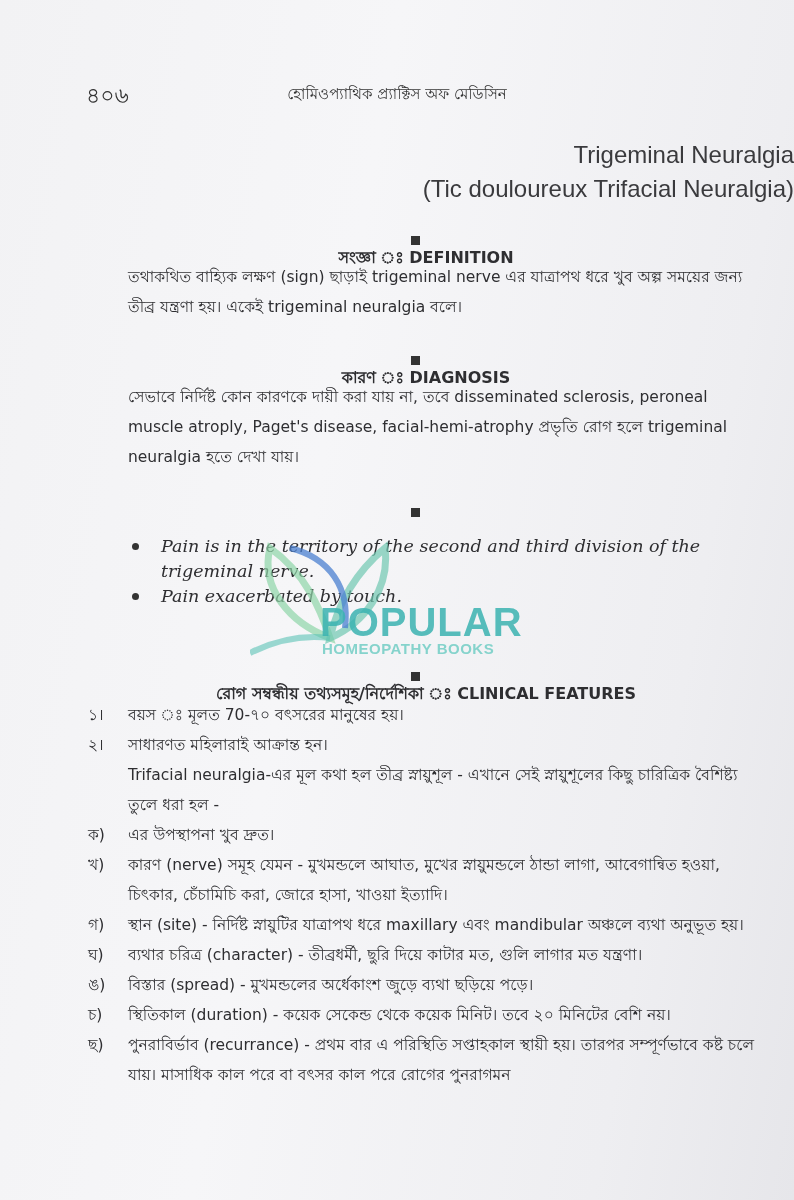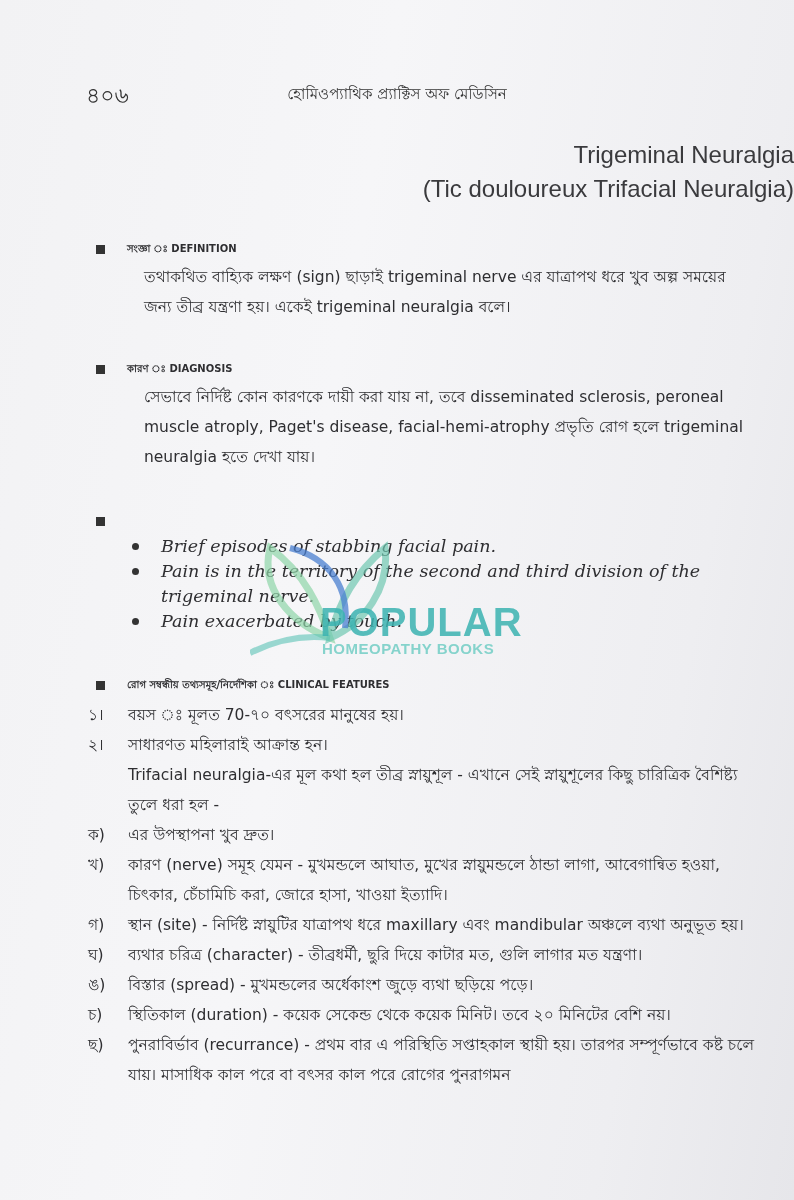--- a/index.html
+++ b/index.html
@@ -16,23 +16,23 @@
   }
   .running-head {
     position:absolute; left:0; width:794px; top:82px; text-align:center;
     font-size:15px; color:#333;
   }
   .title-block { position:absolute; left:0; width:794px; top:138px; text-align:right; }
   .title-line {
     font-family:"Liberation Sans", sans-serif; font-size:24px; line-height:34px; color:#3a3a3d;
   }
   .section { position:absolute; left:96px; width:660px; }
-  .sec-head { display:flex; align-items:center; height:26px; font-size:10px; font-weight:bold; color:#2e2e31; }
+  .sec-head { display:flex; align-items:center; height:26px; font-size:16px; font-weight:bold; color:#2e2e31;flex-direction:column; }
   .sq { width:9px; height:9px; background:#333; margin-right:22px; flex:none; }
-  .para { margin-left:48px; font-size:15.5px; line-height:30px; color:#2e2e31; }
+  .para { margin-left:32px; font-size:15.5px; line-height:30px; color:#2e2e31; }
   .bul-list { margin-left:36px; }
   .bul { display:flex; font-family:"DejaVu Serif", serif; font-style:italic; font-size:17.5px; line-height:25px; color:#2e2e31; }
   .dot { width:7px; height:7px; border-radius:50%; background:#333; margin:9px 22px 0 0; flex:none; }
   .num-item { display:flex; font-size:15.5px; line-height:30px; color:#2e2e31; }
   .num-mark { width:40px; flex:none; }
   .num-text { flex:1; }
   .watermark { position:absolute; left:250px; top:528px; width:300px; height:140px; pointer-events:none; }
   .wm-popular {
     position:absolute; left:70px; top:72px; font-family:"Liberation Sans", sans-serif; font-weight:bold;
     font-size:40px; color:#3bb3b1; opacity:0.85; letter-spacing:1px;
@@ -70,24 +70,20 @@
       <span>কারণ ঃ DIAGNOSIS</span>
     </div>
     <div class="para">সেভাবে নির্দিষ্ট কোন কারণকে দায়ী করা যায় না, তবে disseminated sclerosis, peroneal muscle atroply, Paget's disease, facial-hemi-atrophy প্রভৃতি রোগ হলে trigeminal neuralgia হতে দেখা যায়।</div>
   </div>
 
   <div class="section" style="top:508px;">
     <div class="sec-head">
       <span class="sq"></span>
     </div>
     <div class="bul-list">
-      <div class="bul">
-        <span class="dot"></span>
-        <span>Brief episodes of stabbing facial pain.</span>
-      </div>
       <div class="bul">
         <span class="dot"></span>
         <span>Pain is in the territory of the second and third division of the trigeminal nerve.</span>
       </div>
       <div class="bul">
         <span class="dot"></span>
         <span>Pain exacerbated by touch.</span>
       </div>
     </div>
   </div>

